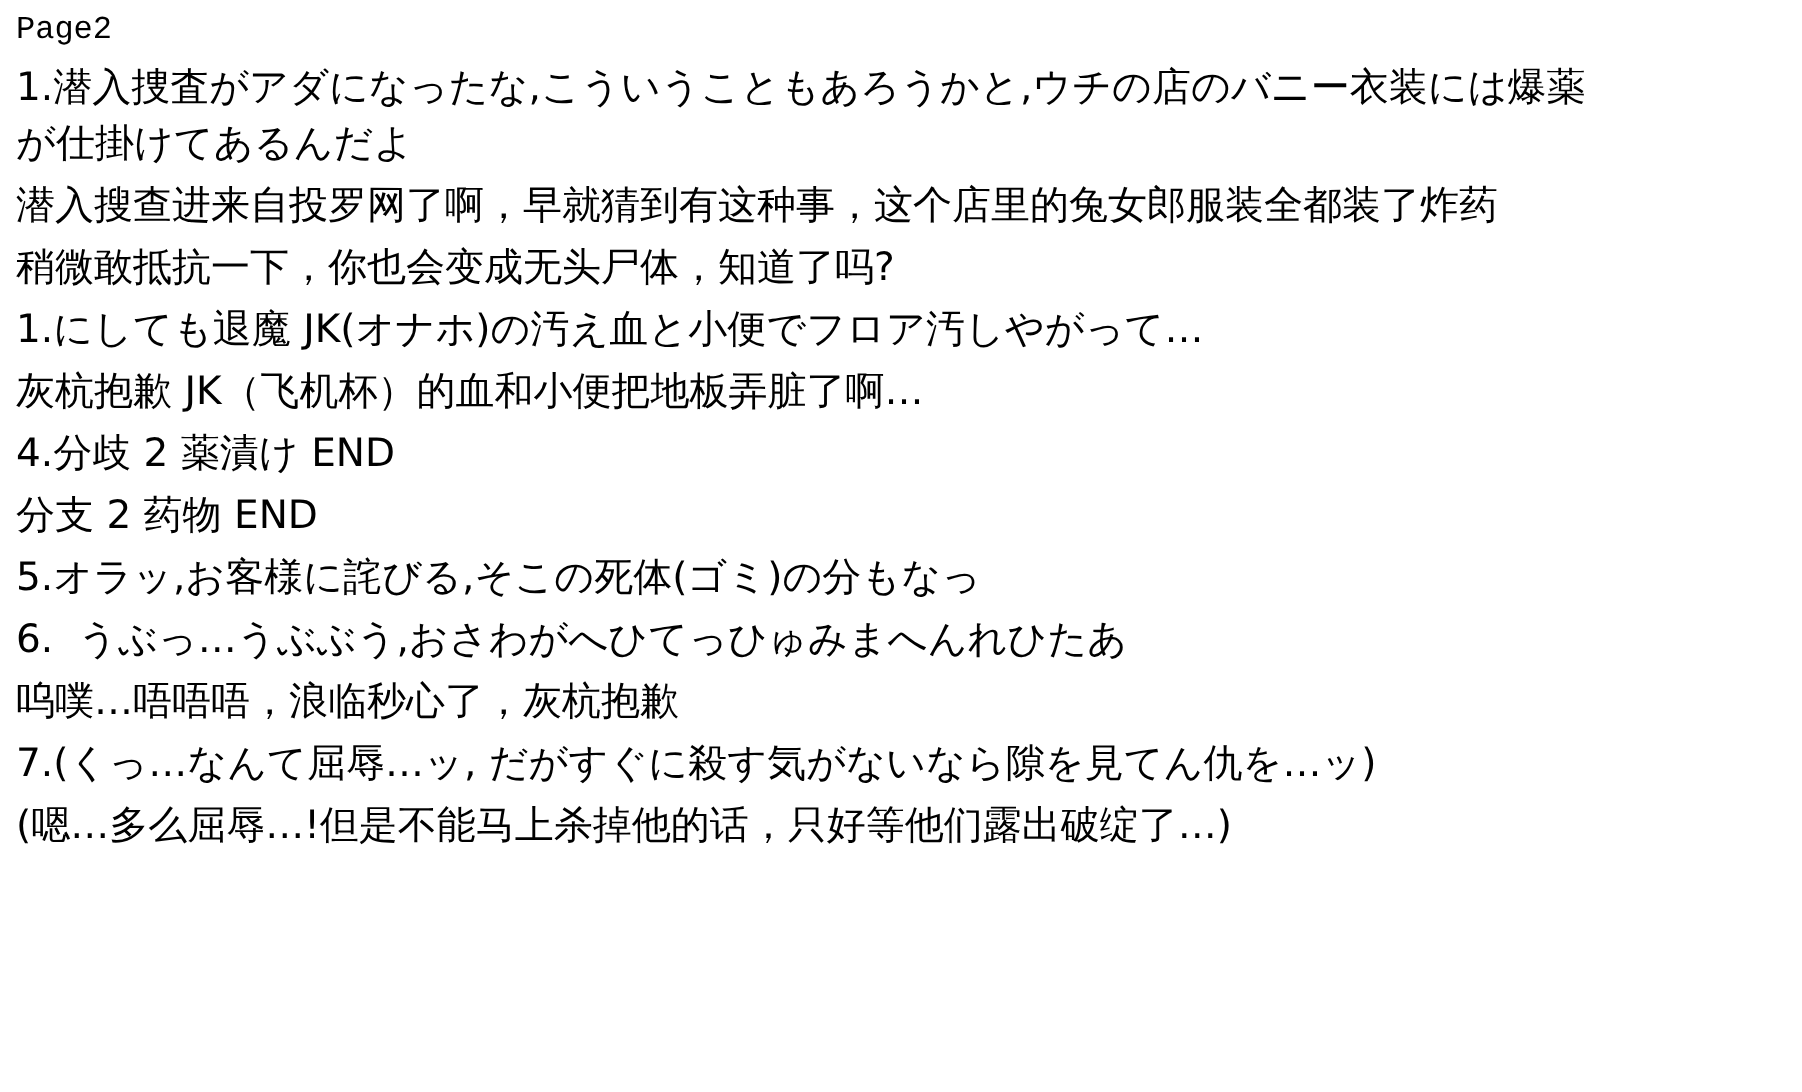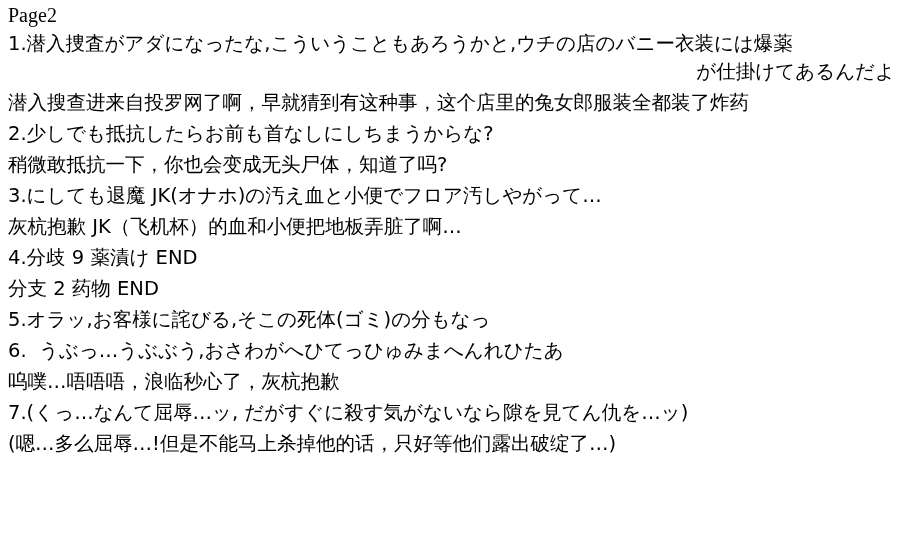--- a/index.html
+++ b/index.html
@@ -15,23 +15,23 @@
     overflow: hidden;
   }
   .page {
     width: 901px;
     height: 546px;
     box-sizing: border-box;
     padding: 4px 6px 0 6px;
     position: relative;
   }
   .page-label {
-    font-size: 20px;
+    font-size: 16px;
     line-height: 22px;
-    font-family: Liberation Serif, serif;
+    font-family: Liberation Mono, monospace;
     margin: 0 0 2px 2px;
   }
   .lines {
     display: block;
   }
   .line {
     font-size: 19.5px;
     line-height: 31px;
     white-space: pre-wrap;
     letter-spacing: 0px;
@@ -39,39 +39,37 @@
     padding: 0 0 0 2px;
   }
   .line.src {
     font-weight: 400;
   }
   .line.tr {
     font-weight: 400;
   }
   .line.wrap {
     margin-top: -3px;
-    text-align: right;
   }
 </style>
 </head>
 <body>
 
 <div class="page">
 
   <div class="page-label">Page2</div>
 
   <div class="lines">
     <div class="line src">1.潜入捜査がアダになったな,こういうこともあろうかと,ウチの店のバニー衣装には爆薬</div>
     <div class="line src wrap">が仕掛けてあるんだよ</div>
     <div class="line tr">潜入搜查进来自投罗网了啊，早就猜到有这种事，这个店里的兔女郎服装全都装了炸药</div>
-    <div class="line src">2.少しでも抵抗したらお前も首なしにしちまうからな?</div>
     <div class="line tr">稍微敢抵抗一下，你也会变成无头尸体，知道了吗?</div>
-    <div class="line src">3.にしても退魔 JK(オナホ)の汚え血と小便でフロア汚しやがって…</div>
+    <div class="line src">1.にしても退魔 JK(オナホ)の汚え血と小便でフロア汚しやがって…</div>
     <div class="line tr">灰杭抱歉 JK（飞机杯）的血和小便把地板弄脏了啊…</div>
-    <div class="line src">4.分歧 9 薬漬け END</div>
+    <div class="line src">4.分歧 2 薬漬け END</div>
     <div class="line tr">分支 2 药物 END</div>
     <div class="line src">5.オラッ,お客様に詫びる,そこの死体(ゴミ)の分もなっ</div>
     <div class="line src">6.  うぶっ…うぶぶう,おさわがへひてっひゅみまへんれひたあ</div>
     <div class="line tr">呜噗…唔唔唔，浪临秒心了，灰杭抱歉</div>
     <div class="line src">7.(くっ…なんて屈辱…ッ, だがすぐに殺す気がないなら隙を見てん仇を…ッ)</div>
     <div class="line tr">(嗯…多么屈辱…!但是不能马上杀掉他的话，只好等他们露出破绽了…)</div>
   </div>
 
 </div>
 

